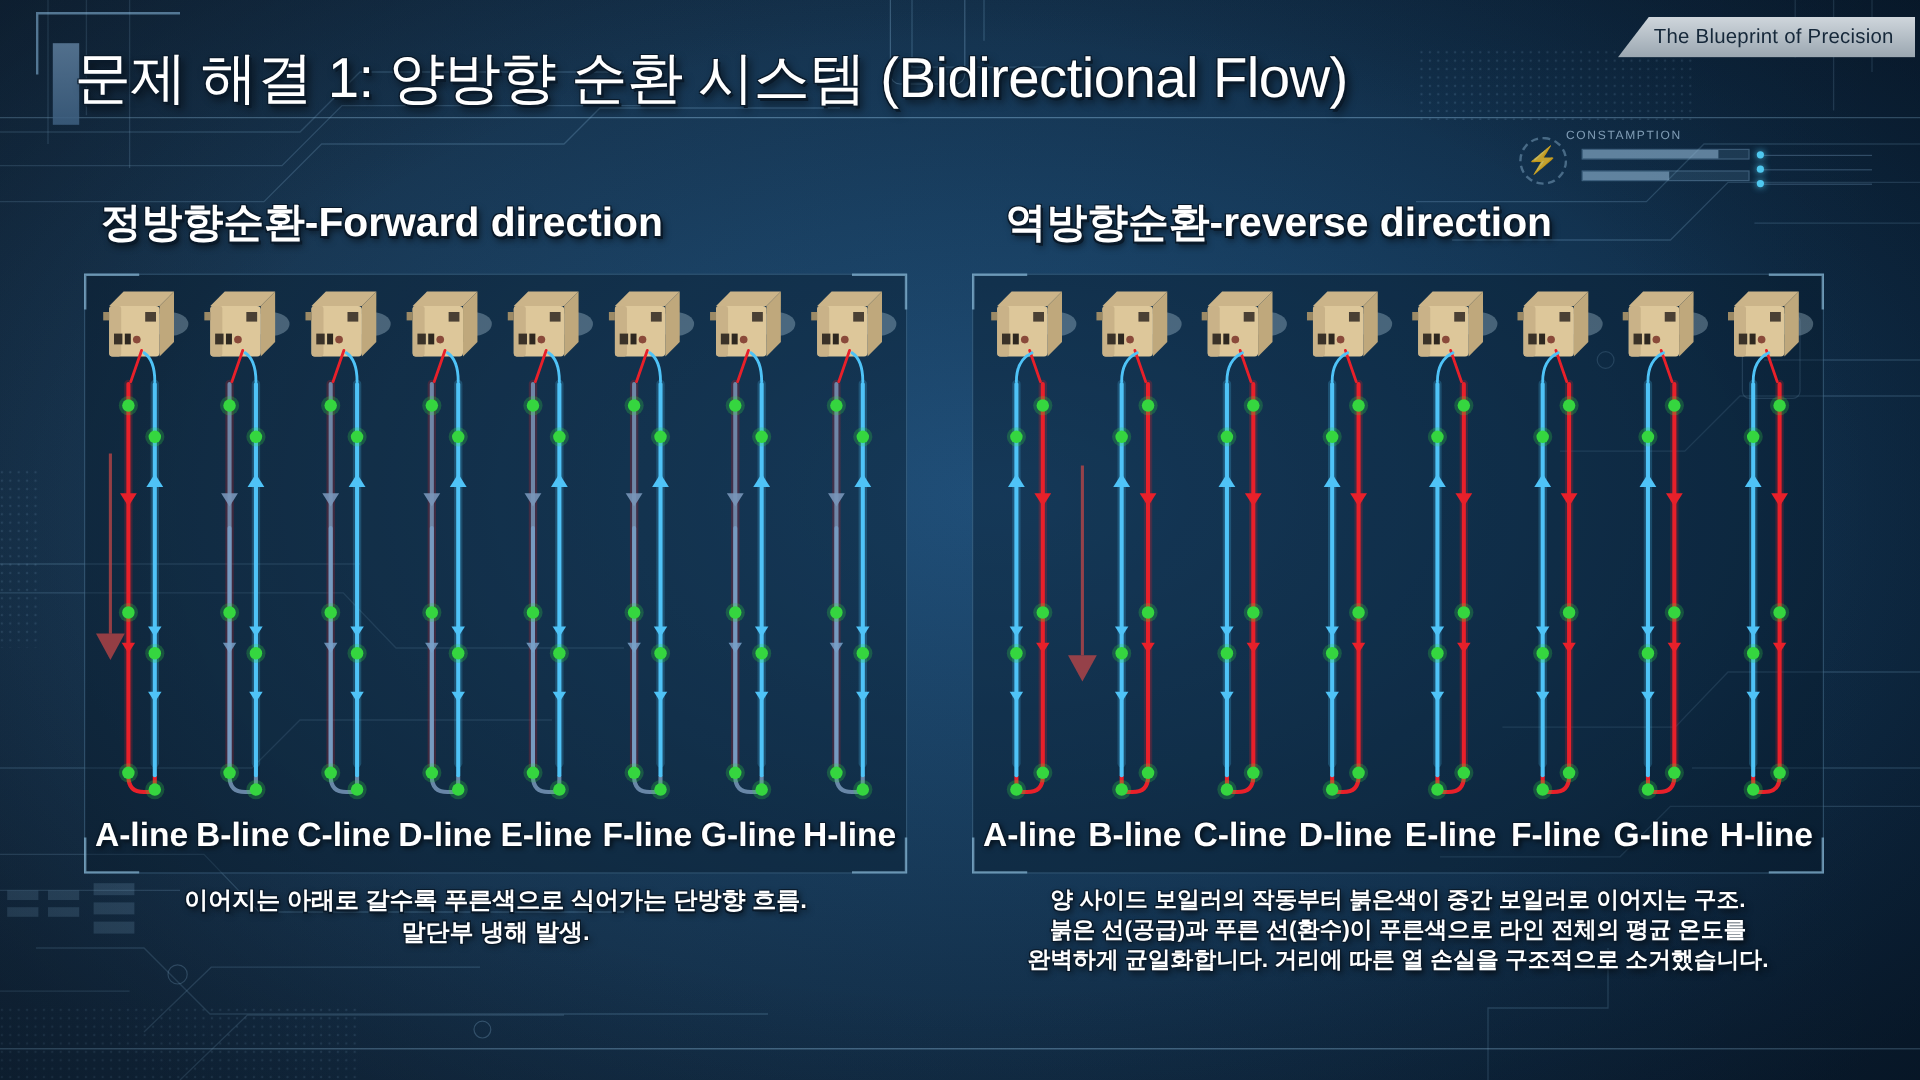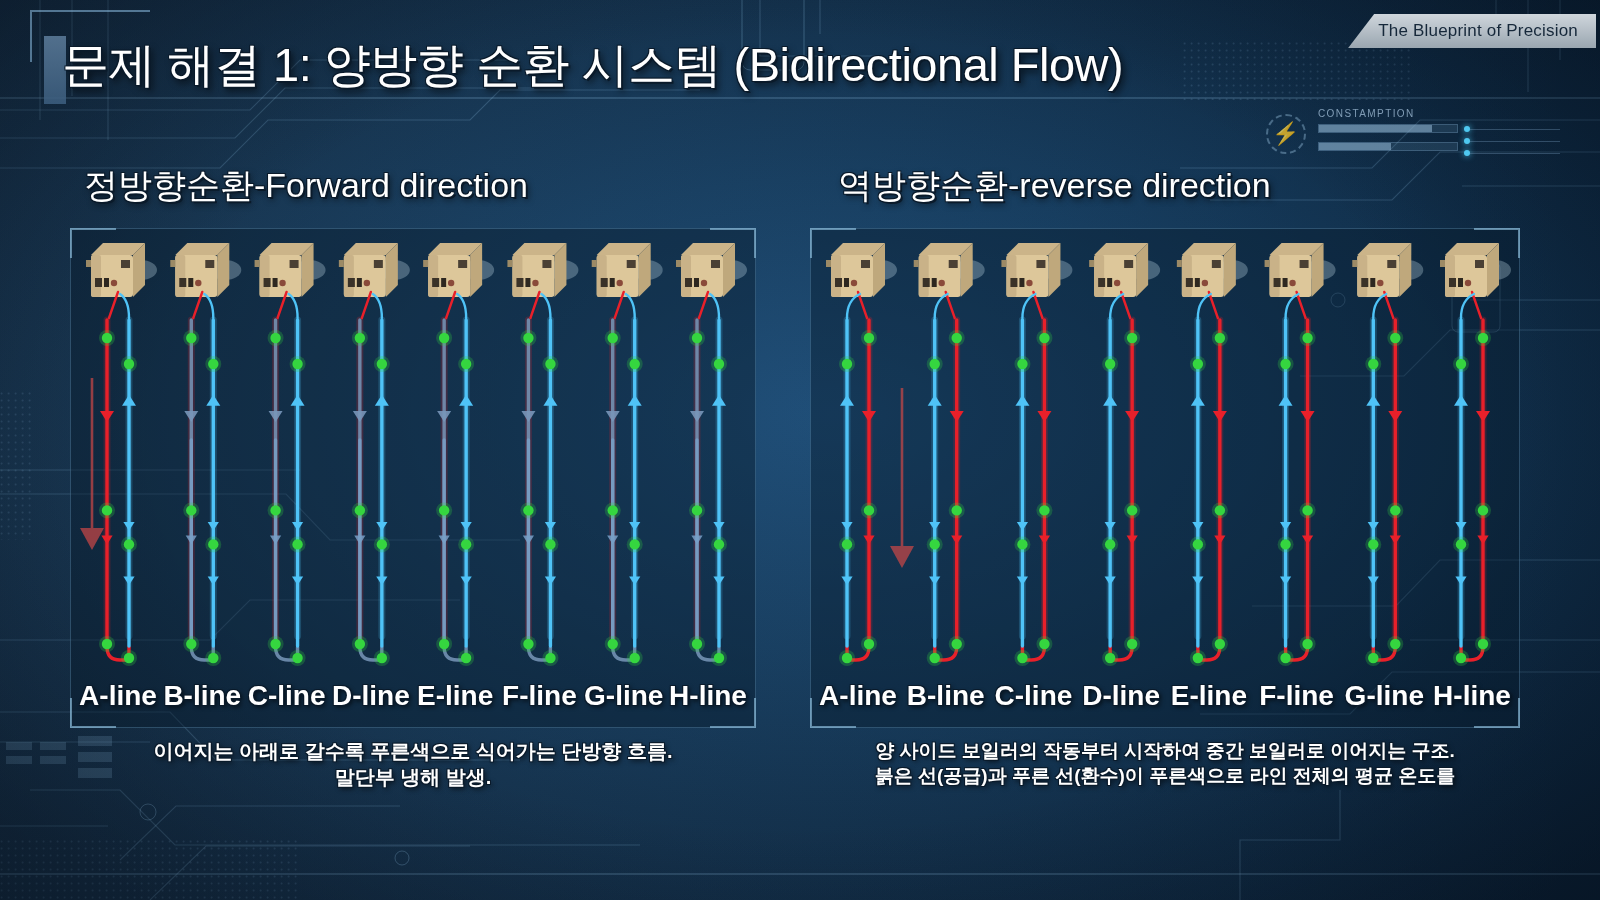--- a/index.html
+++ b/index.html
@@ -58,21 +58,21 @@
   }
   
   #consumption { position:absolute; left:1266px; top:108px; width:230px; height:56px; }
   .bolt-ring {
     position:absolute; left:0; top:6px; width:40px; height:40px;
     border-radius:50%; border:2px dashed rgba(150,190,220,.42);
     display:flex; align-items:center; justify-content:center;
   }
   .bolt-glyph { font-size:22px; color:rgba(175,205,230,.75); line-height:1; }
   #consumption-label {
-    position:absolute; left:52px; top:0;
+    position:absolute; left:39px; top:0;
     font-size:10px; letter-spacing:1.4px; color:rgba(170,200,225,.72);
   }
   .bar-track {
     position:absolute; left:52px; height:9px; width:140px;
     background:rgba(120,165,200,.16); border:1px solid rgba(140,180,215,.28);
   }
   .bar-track.b1 { top:16px; }
   .bar-track.b2 { top:34px; }
   .bar-fill { height:100%; background:rgba(150,185,215,.55); }
   .bar-dot {
@@ -82,21 +82,21 @@
   .bar-dot.d1 { top:18px; }
   .bar-dot.d2 { top:30px; }
   .bar-dot.d3 { top:42px; }
   .bar-line {
     position:absolute; left:204px; height:1px; width:90px;
     background:rgba(140,180,215,.3);
   }
 
   
   .section-heading {
-    position:absolute; font-size:34px; font-weight:normal; color:#fff;
+    position:absolute; font-size:34px; font-weight:bold; color:#fff;
     white-space:nowrap;
     text-shadow:2px 2px 0 #0a1a2a, -1px -1px 0 #0a1a2a, 1px -1px 0 #0a1a2a,
                 -1px 1px 0 #0a1a2a, 2px 3px 6px rgba(0,0,0,.7);
     text-align:center;
   }
   #heading-left  { left:84px;  top:163px; }
   #heading-right { left:824px; top:163px;margin-left:14px; }
 
   
   .panel { position:absolute; }
@@ -878,17 +878,18 @@
         <div class="line-label" style="left: 80.8853%; top: 452px;">G-line</div>
         <div class="line-label" style="left: 93.2394%; top: 452px;">H-line</div>
       </div>
   </div>
 
   <div class="caption" id="caption-left">
       <div>이어지는 아래로 갈수록 푸른색으로 식어가는 단방향 흐름.</div>
       <div>말단부 냉해 발생.</div>
     </div>
   <div class="caption" id="caption-right">
-      <div>양 사이드 보일러의 작동부터 시작하여 중간 보일러로 이어지는 구조.</div>
+      <div>양 사이드 보일러의 작동부터 붉은색이 중간 보일러로 이어지는 구조.</div>
       <div>붉은 선(공급)과 푸른 선(환수)이 푸른색으로 라인 전체의 평균 온도를</div>
+      <div>완벽하게 균일화합니다. 거리에 따른 열 손실을 구조적으로 소거했습니다.</div>
     </div>
 
 </div>
 
 </body></html>

